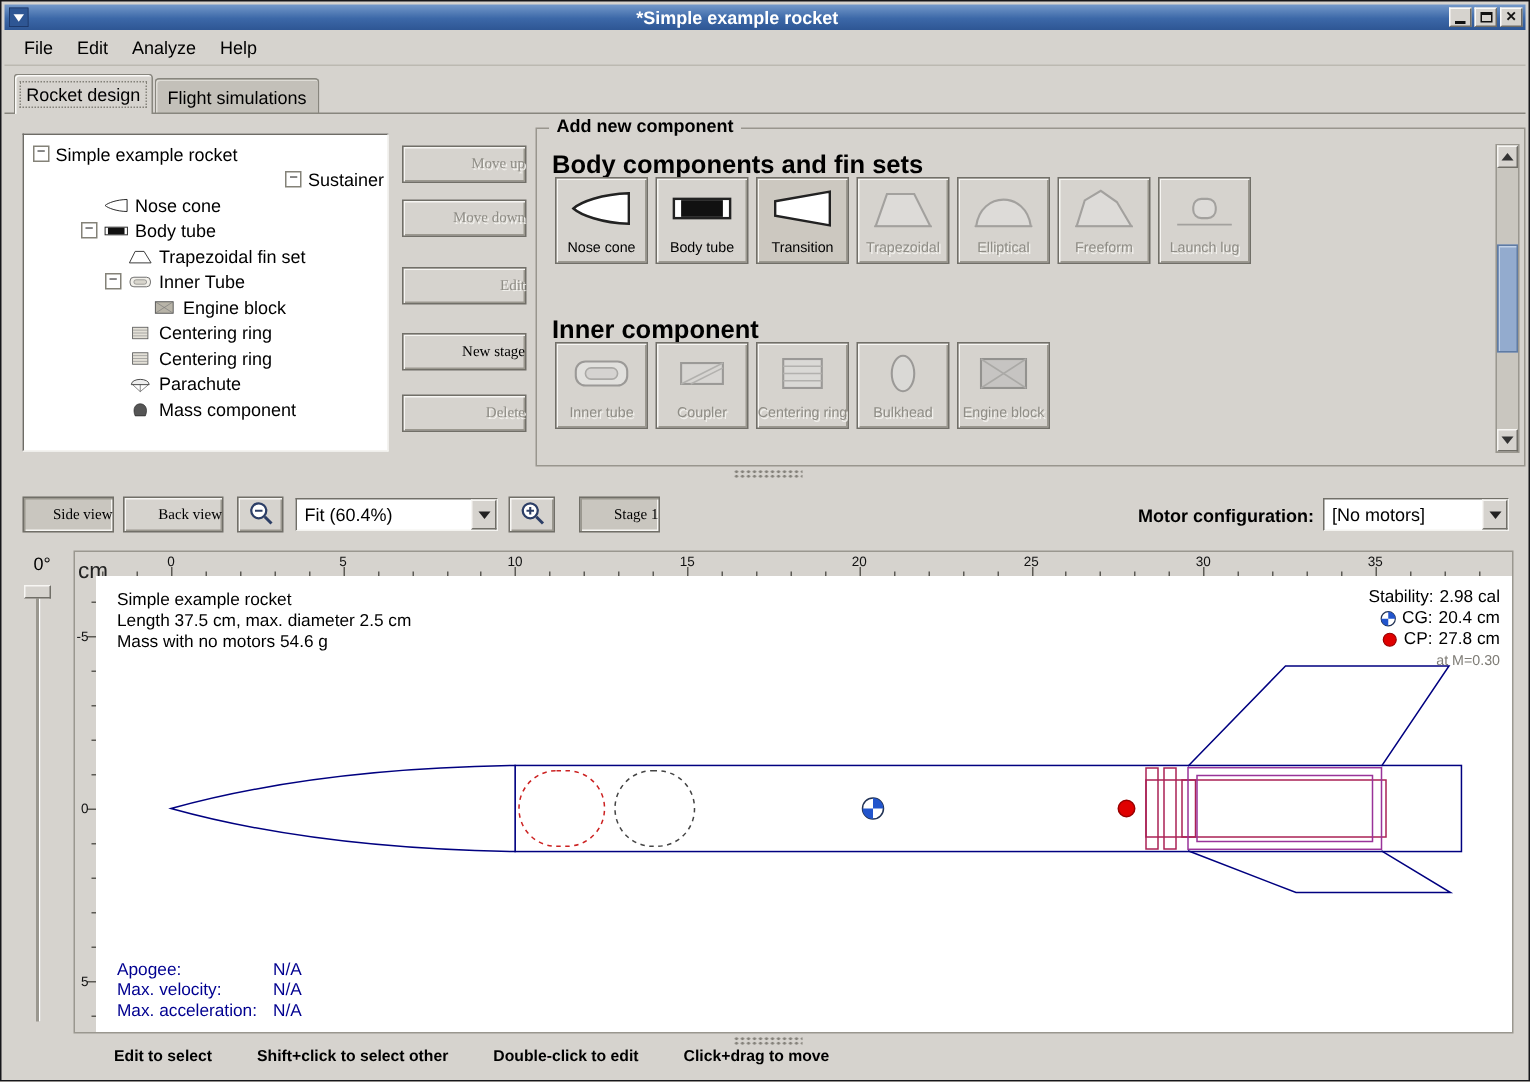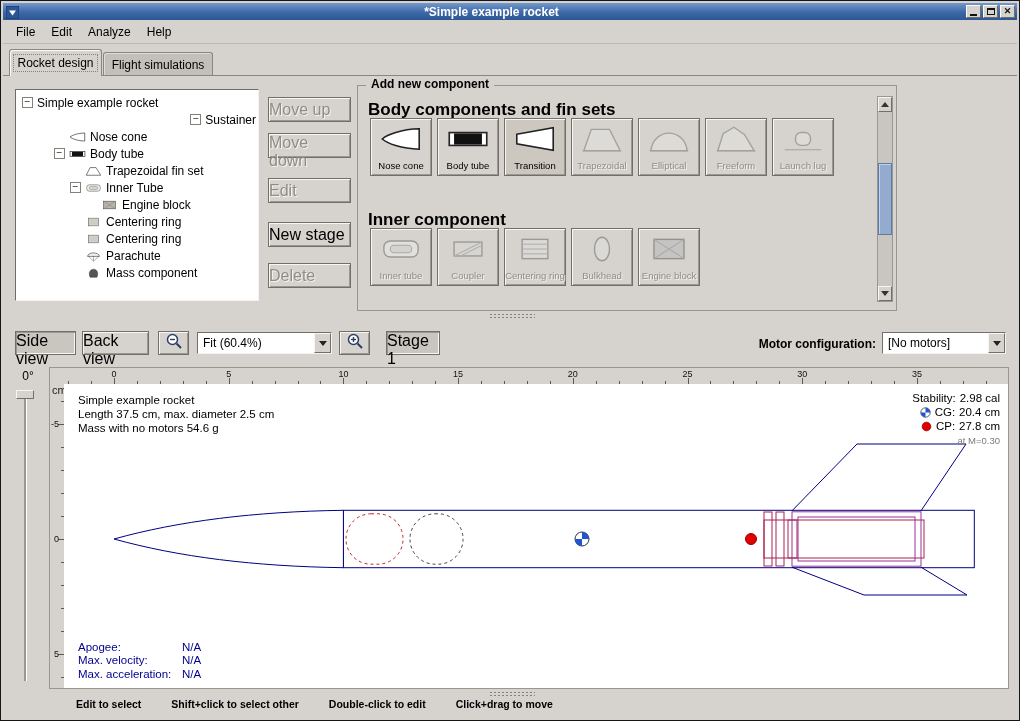--- a/index.html
+++ b/index.html
@@ -31,28 +31,28 @@
   .tree-panel{position:absolute;left:14px;top:88px;width:244px;height:212px;background:#fff;border:1px solid;border-color:#6e6c66 #f4f3f0 #f4f3f0 #6e6c66;padding:4px 2px;overflow:hidden;z-index:2}
   .tree-row{display:flex;align-items:center;height:17px;font-size:12px;white-space:nowrap}
   .expander{width:11px;height:11px;border:1px solid #848278;background:#fff;flex:none;margin-right:4px;display:flex;align-items:center;justify-content:center}
   .expander::before{content:"\2212";font-size:10px;line-height:1;color:#222;margin-top:-1px}
   .exp-spacer{width:15px;flex:none}
   .tree-icon{width:17px;height:12px;flex:none;margin-right:4px}
   .tree-icon svg{width:17px;height:12px;display:block}
   .tree-label{color:#000}
 
   
-  .btn{background:#d6d3ce;border:1px solid #716f68;box-shadow:inset 1px 1px 0 #f7f6f3,inset -1px -1px 0 #9b988f;font-family:Liberation Sans, sans-serif;font-size:16px;color:#000;text-align:left}
+  .btn{background:#d6d3ce;border:1px solid #716f68;box-shadow:inset 1px 1px 0 #f7f6f3,inset -1px -1px 0 #9b988f;font-family:Liberation Serif, serif;font-size:10px;color:#000;text-align:right}
   .btn.disabled{color:#8f8d86;text-shadow:1px 1px 0 #f4f3ef}
   .btn.pressed{box-shadow:inset 1px 1px 0 #9b988f,inset -1px -1px 0 #f7f6f3;background:#c9c6bf}
   .action-col{position:absolute;left:267px;top:84px;width:83px;height:210px;z-index:2}
   .action-btn{position:absolute;left:0;width:83px;height:25px}
 
   
-  .group{position:absolute;left:356px;top:84px;width:540px;height:226px;border:1px solid #99968e;z-index:2}
+  .group{position:absolute;left:356px;top:84px;width:660px;height:226px;border:1px solid #99968e;z-index:2}
   .group-title{position:absolute;left:8px;top:-9px;background:#d6d3ce;padding:0 5px;font-weight:bold;font-size:12px;white-space:nowrap}
   .section-title{position:absolute;font-weight:bold;font-size:17px;white-space:nowrap}
   .pal-row{position:absolute;display:flex;gap:5px}
   .pal-btn{width:62px;height:58px;background:#d6d3ce;border:1px solid #716f68;box-shadow:inset 1px 1px 0 #f7f6f3,inset -1px -1px 0 #9b988f;display:flex;flex-direction:column;align-items:center;justify-content:space-between;padding:5px 2px 4px;font-family:inherit}
   .pal-btn .pal-icon svg{width:46px;height:30px;display:block}
   .pal-btn .pal-label{font-size:9.5px;color:#000;white-space:nowrap}
   .pal-btn.disabled .pal-label{color:#8f8d86;text-shadow:1px 1px 0 #f1f0ec}
   .pal-btn.disabled .pal-icon{opacity:.45;filter:grayscale(1)}
   .pal-btn.highlight{background:#ccc8c0}
   .scrollbar{position:absolute;right:3px;top:10px;width:16px;height:206px;background:#c9c6bf;border:1px solid #9a978f}
@@ -72,21 +72,21 @@
   .combo .val{flex:1;padding:3px 5px 0;white-space:nowrap;overflow:hidden;color:#000}
   .combo .arrow{width:17px;background:#d6d3ce;border:1px solid;border-color:#f7f6f3 #716f68 #716f68 #f7f6f3;display:flex;align-items:center;justify-content:center;flex:none}
   .combo .arrow::before{content:"";border:4px solid transparent;border-top:5px solid #222;margin-top:4px}
   .motor-label{position:absolute;top:336px;right:143px;font-size:12px;font-weight:bold;white-space:nowrap}
 
   
   .rot-label{position:absolute;left:12px;top:368px;width:30px;text-align:center;font-size:12px}
   .rot-track{position:absolute;left:23px;top:392px;width:3px;height:288px;background:#9a978f;border-right:1px solid #fff}
   .rot-thumb{position:absolute;left:15px;top:389px;width:18px;height:9px;background:#d6d3ce;border:1px solid;border-color:#f7f6f3 #716f68 #716f68 #f7f6f3}
   .canvas-frame{position:absolute;left:48px;top:366px;width:960px;height:322px;background:#d6d3ce;border:1px solid #9a978f}
-  .ruler-corner{position:absolute;left:2px;top:16px;font-size:11px;color:#222}
+  .ruler-corner{position:absolute;left:2px;top:4px;font-size:15px;color:#222}
   .h-ruler{position:absolute;left:14px;top:0;width:944px;height:16px;overflow:hidden}
   .h-tick{position:absolute;bottom:0;width:1px;background:#5c5a54}
   .h-label{position:absolute;top:1px;font-size:9px;color:#111;transform:translateX(-50%)}
   .v-ruler{position:absolute;left:0;top:16px;width:14px;height:304px;overflow:hidden}
   .v-tick{position:absolute;right:0;height:1px;background:#5c5a54}
   .v-label{position:absolute;right:5px;font-size:9px;color:#111;transform:translateY(-50%)}
   .canvas{position:absolute;left:14px;top:16px;width:944px;height:304px;background:#fff}
   .rocket-svg{position:absolute;left:0;top:0}
   .canvas-info{position:absolute;left:14px;top:9px;font-size:11.5px;line-height:14px;color:#000;z-index:2}
   .stab-panel{position:absolute;right:8px;top:7px;font-size:11.5px;color:#000;z-index:2}

